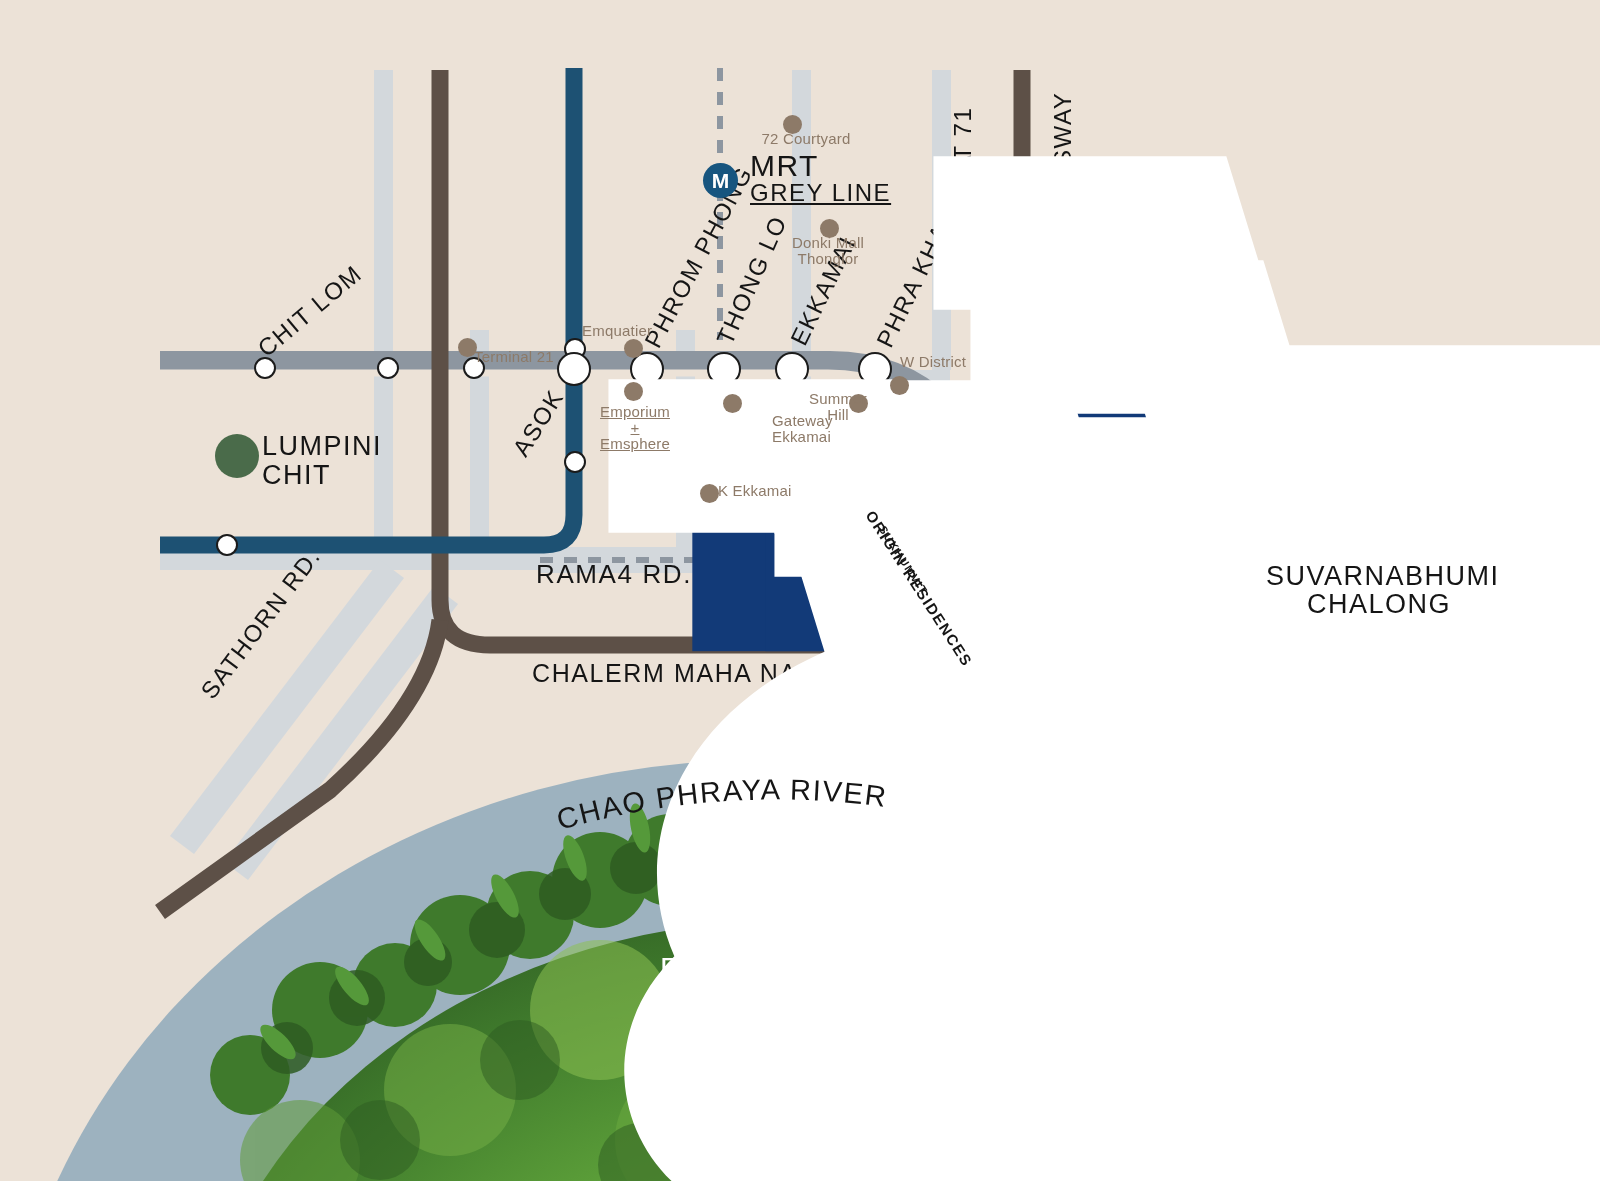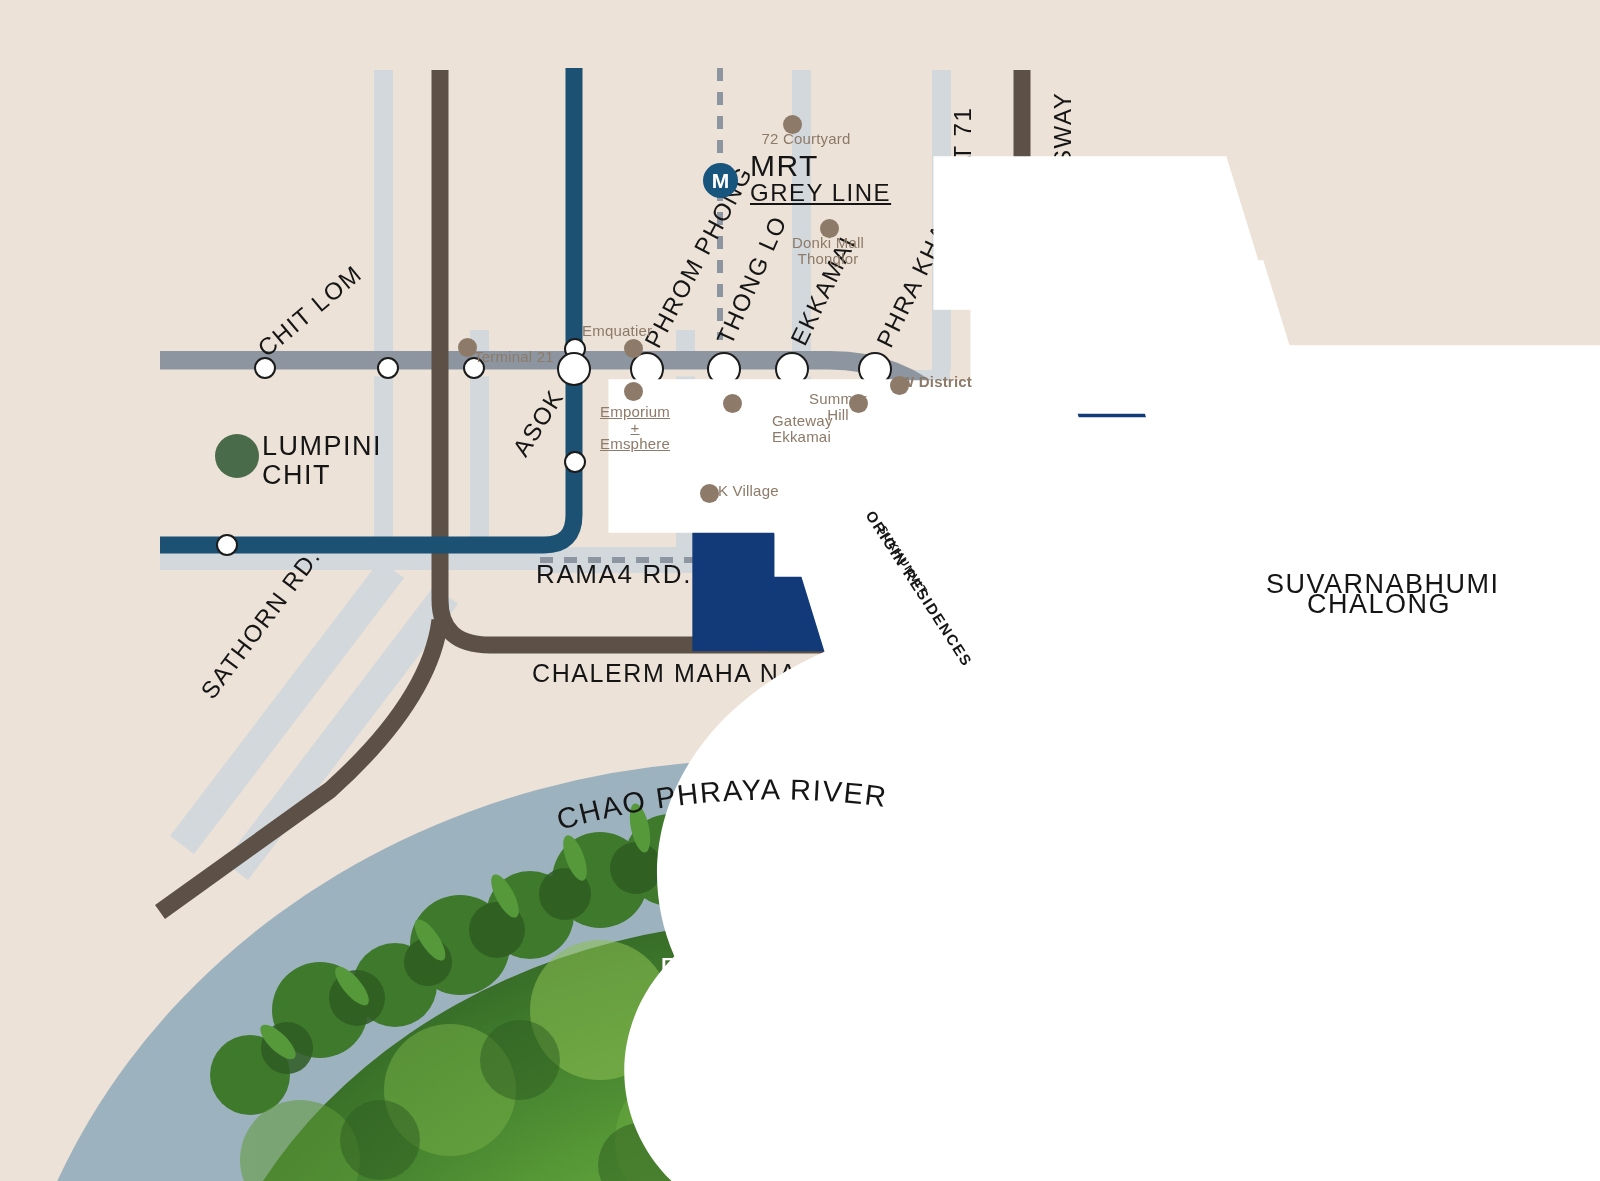--- a/index.html
+++ b/index.html
@@ -395,43 +395,43 @@
   <div class="lbl poi-name" style="left:809px;top:391px;width:58px;">Summer
 Hill</div>
 
   <div class="poi-icon" style="left:890px;top:376px;">
     <svg width="11" height="9" viewBox="0 0 12 10">
       <path d="M0.5 1 h2 l1.6 5.2 h6 l1.4-3.6 h-8" fill="none" stroke="#fff" stroke-width="1.3"></path>
       <circle cx="4.6" cy="8.6" r="1.2" fill="#fff"></circle>
         <circle cx="9.2" cy="8.6" r="1.2" fill="#fff"></circle>
     </svg>
   </div>
-  <div class="lbl poi-name" style="left:900px;top:374px;text-align:center;font-weight:bold;">W District</div>
+  <div class="lbl poi-name" style="left:900px;top:354px;text-align:center;">W District</div>
 
   <div class="poi-icon" style="left:700px;top:484px;">
     <svg width="11" height="9" viewBox="0 0 12 10">
       <path d="M0.5 1 h2 l1.6 5.2 h6 l1.4-3.6 h-8" fill="none" stroke="#fff" stroke-width="1.3"></path>
       <circle cx="4.6" cy="8.6" r="1.2" fill="#fff"></circle>
         <circle cx="9.2" cy="8.6" r="1.2" fill="#fff"></circle>
     </svg>
   </div>
-  <div class="lbl poi-name" style="left:718px;top:483px;text-align:left;">K Village</div>
+  <div class="lbl poi-name" style="left:718px;top:483px;text-align:left;">K Ekkamai</div>
 
   <div class="park-icon" style="left:215px;top:434px;">
     <svg width="26" height="26" viewBox="0 0 26 26">
       <path d="M13 4 C7 4 4 8 5.5 11.5 C3 14 5 18 9 17.5 C10 19.5 16 19.5 17 17.5
                C21 18 23 14 20.5 11.5 C22 8 19 4 13 4 Z" fill="#ffffff"></path>
       <rect x="11.7" y="16" width="2.6" height="7" fill="#ffffff"></rect>
       <path d="M13 19 L9.5 22 M13 19 L16.5 22" stroke="#ffffff" stroke-width="1.4" fill="none"></path>
     </svg>
   </div>
   <div class="lbl big-name" style="left:262px;top:432px;font-size:27px;">LUMPINI</div>
   <div class="lbl big-name" style="left:262px;top:461px;font-size:27px;">CHIT</div>
 
-  <div class="lbl big-name" style="left:1266px;top:562px;font-size:27px;margin-top:8px;">SUVARNABHUMI</div>
+  <div class="lbl big-name" style="left:1266px;top:562px;font-size:27px;">SUVARNABHUMI</div>
   <div class="lbl big-name" style="left:1307px;top:590px;font-size:27px;">CHALONG</div>
 
   <div class="lbl rot" style="left:876px;top:508px;font-size:15px;font-weight:600;color:#151515;letter-spacing:1.6px;transform:rotate(57deg);">ORIGIN RESIDENCES</div>
   <div class="lbl rot" style="left:886px;top:524px;font-size:11px;font-weight:600;color:#151515;letter-spacing:1.6px;transform:rotate(57deg);">SUKHUMVIT</div>
 
   <svg viewBox="0 0 1600 1181" style="position:absolute;left:0;top:0;pointer-events:none;">
     <defs>
       <path id="riverArc" d="M 560 830 Q 770 770 990 828" fill="none"></path>
     </defs>
     <text font-family="Liberation Sans, sans-serif" font-size="29" letter-spacing="1.6" fill="#151515">

